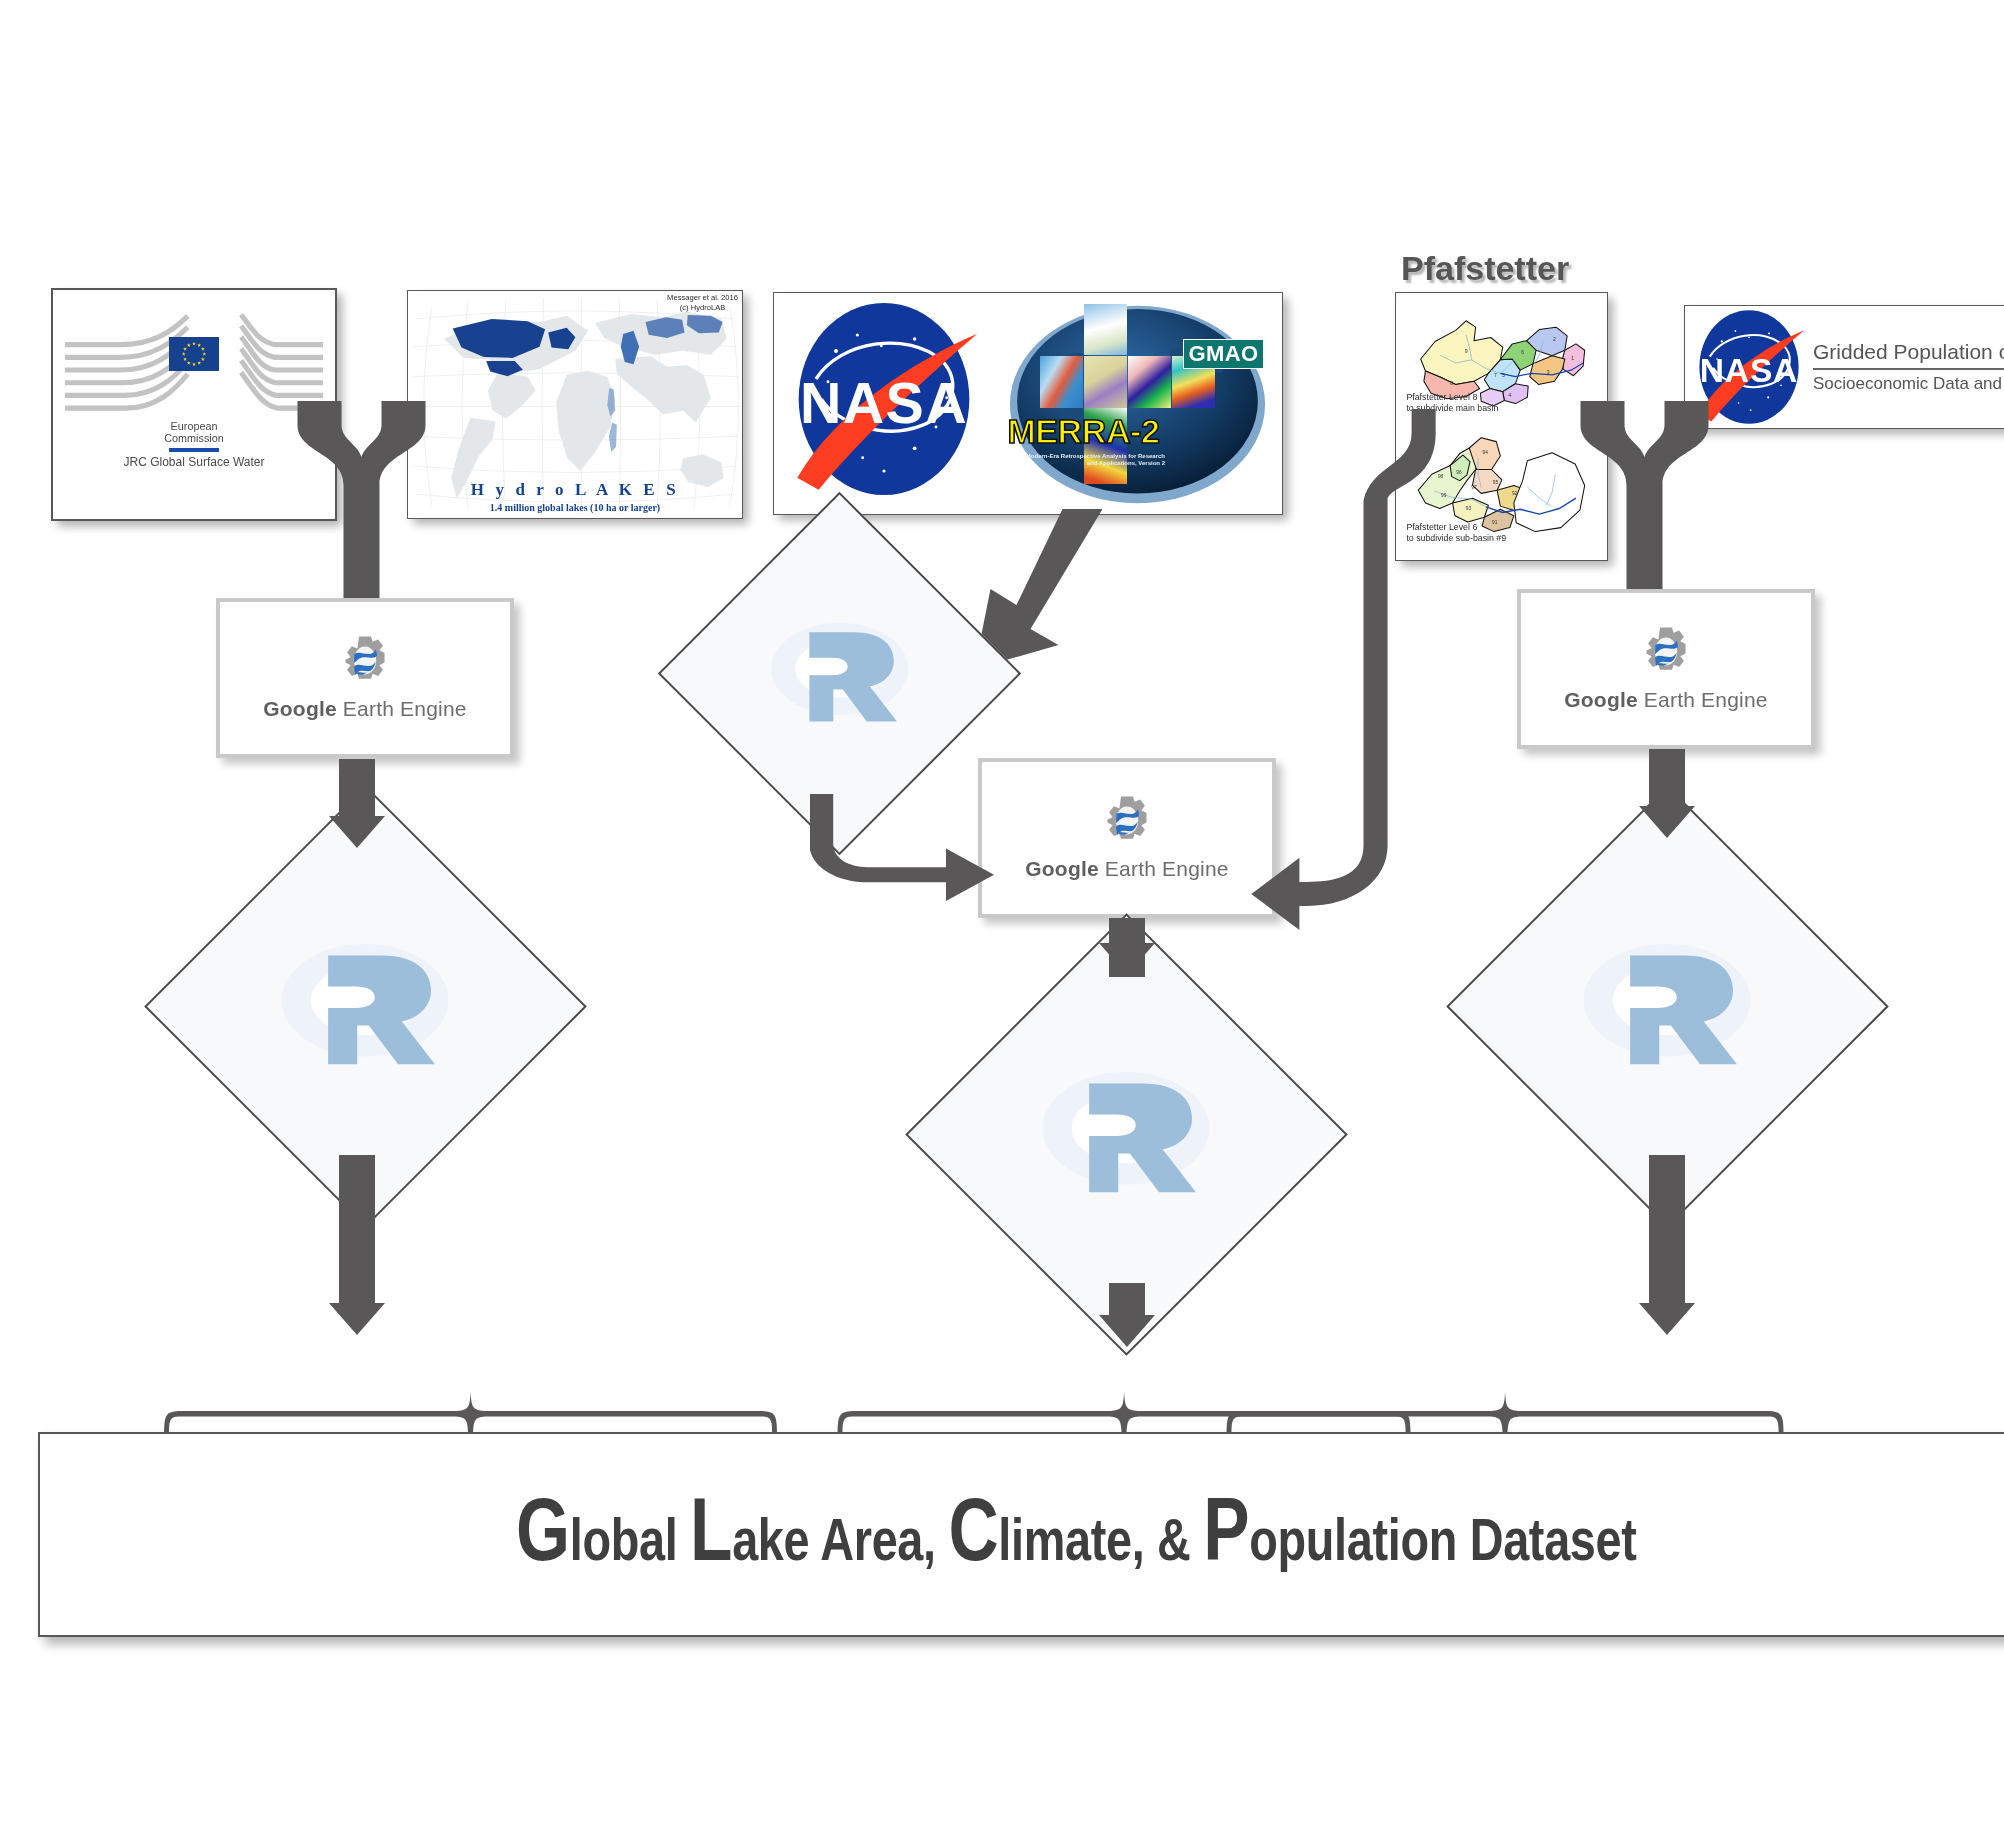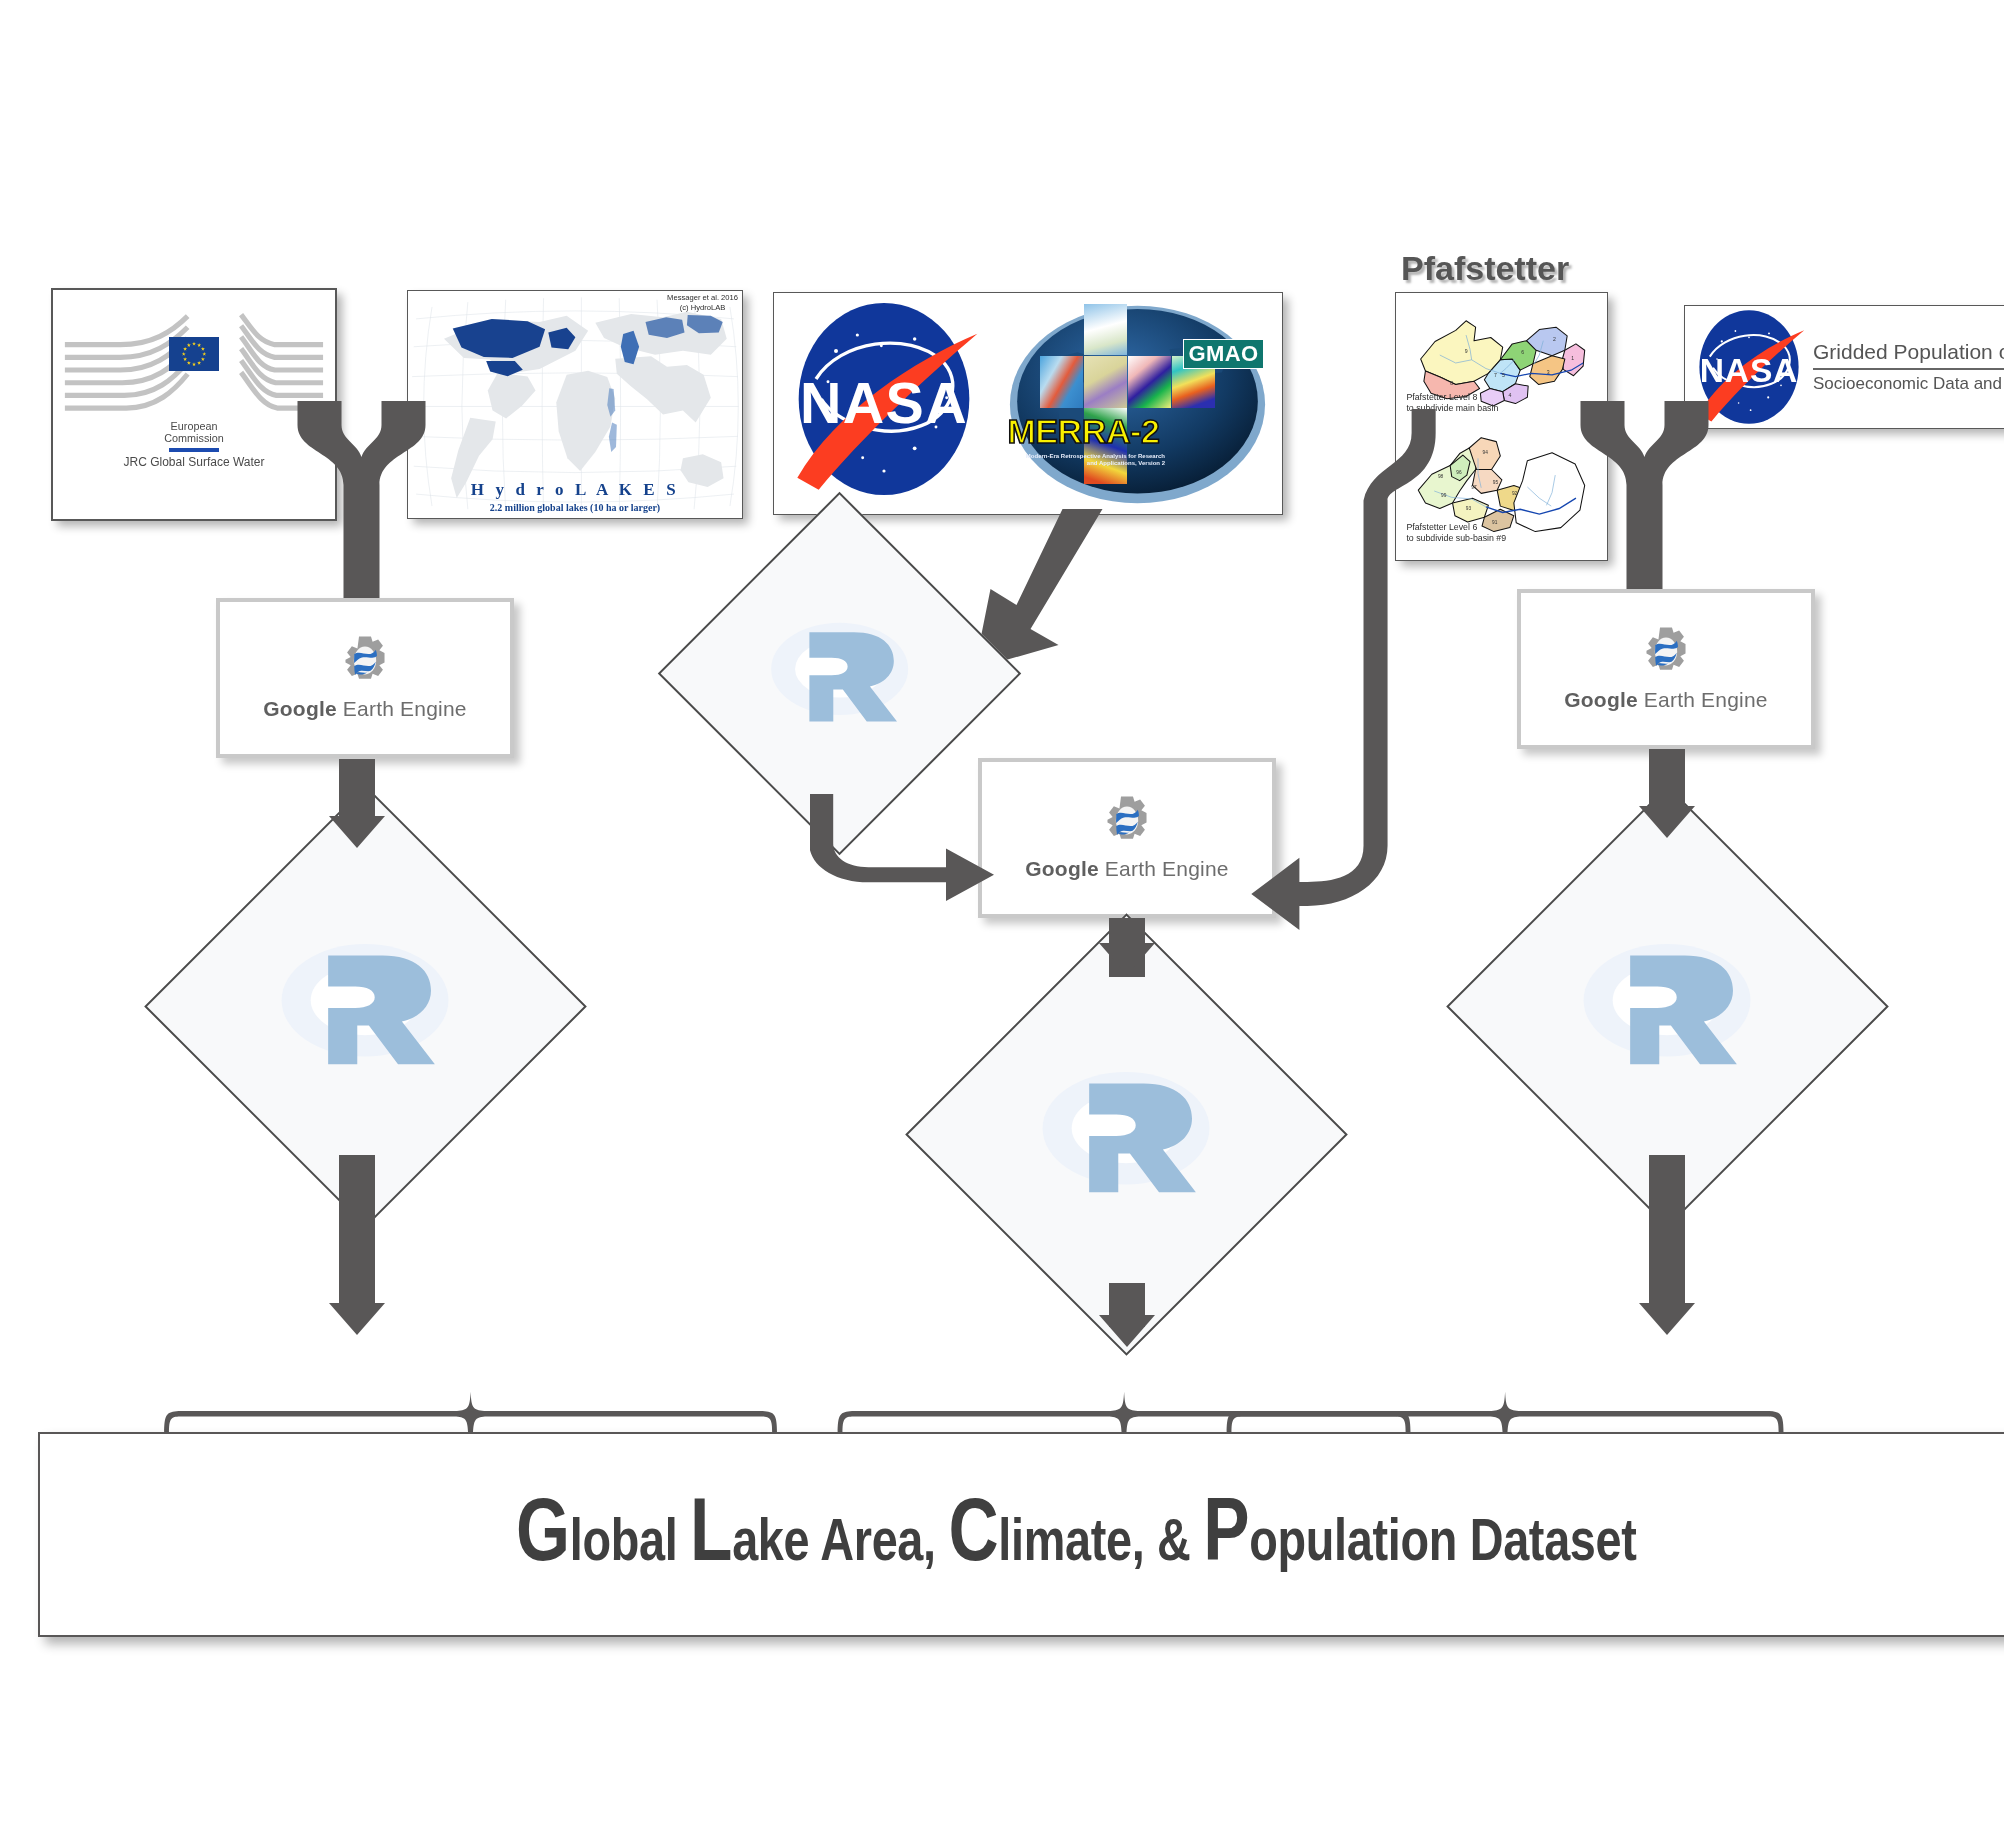--- a/index.html
+++ b/index.html
@@ -204,21 +204,21 @@
         <g fill="#4f7fbe" opacity=".55">
           <path d="M505 244 L516 246 L520 300 L508 316 L500 286 Z"></path>
           <path d="M512 330 L524 336 L522 392 L510 404 L504 366 Z"></path>
         </g>
       </svg>
       <div class="hl-credit">
         <div>Messager et al. 2016</div>
         <div>(c) HydroLAB</div>
       </div>
       <div class="hl-name">H y d r o L A K E S</div>
-      <div class="hl-sub">2.2 million global lakes (10 ha or larger)</div>
+      <div class="hl-sub">1.4 million global lakes (10 ha or larger)</div>
     </div>
   </div>
 
   <div class="abs card thin" style="left:773px;top:292px;width:510px;height:223px;">
     <div style="position:relative;width:100%;height:100%;">
 
       <svg viewBox="0 0 300 300" style="position:absolute;left:9.6px;top:6.4px;width:200px;height:200px;">
         <ellipse cx="150" cy="150" rx="128" ry="144" fill="#10379b"></ellipse>
         <g fill="#fff">
           <circle cx="78" cy="78" r="3"></circle>

